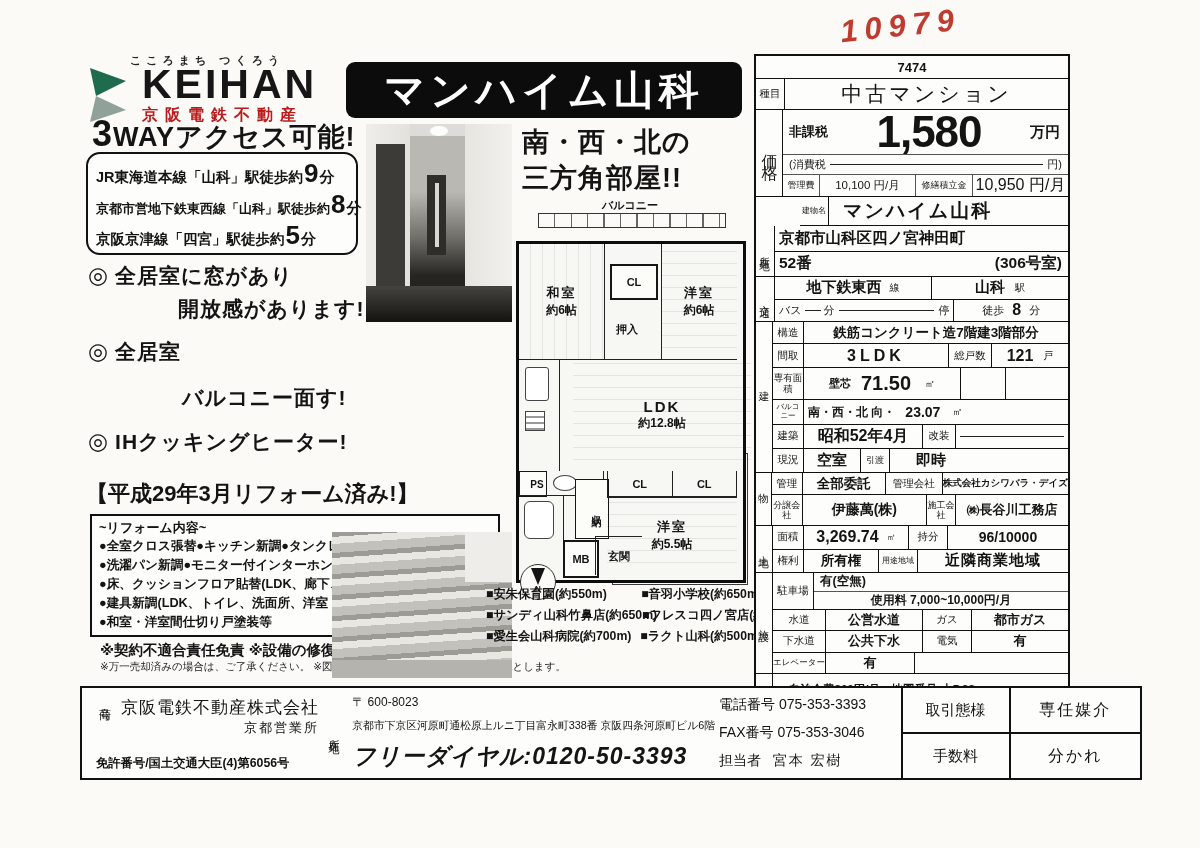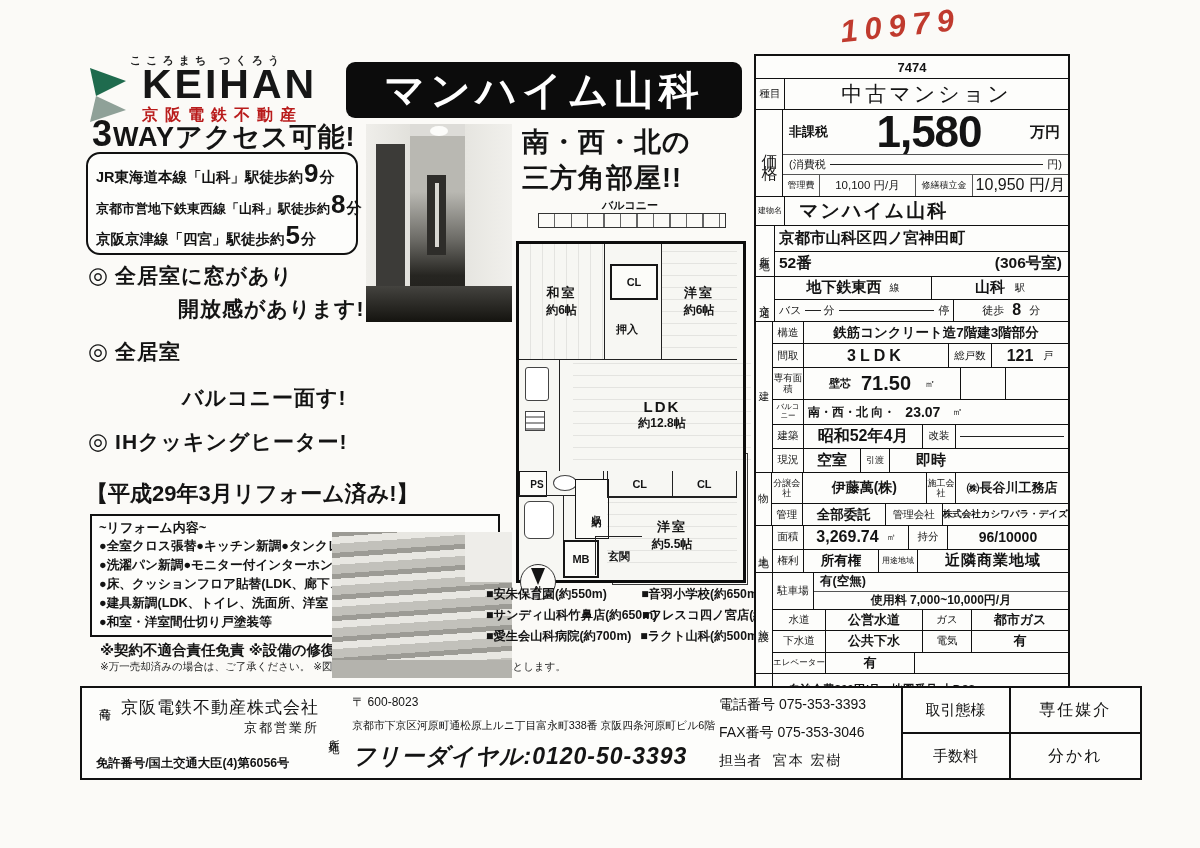--- a/index.html
+++ b/index.html
@@ -313,21 +313,21 @@
         </div>
         <div class="flex grow">
           <div class="c" style="width:36px;font-size:9px;border-right:1px solid #555;">管理費</div>
           <div class="c grow" style="font-size:11.5px;border-right:1px solid #555;">10,100 円/月</div>
           <div class="c" style="width:56px;font-size:9px;border-right:1px solid #555;">修繕積立金</div>
           <div class="c grow" style="font-size:16px;">10,950 円/月</div>
         </div>
       </div>
     </div>
 
-    <div class="sr" style="height:28px;">
+    <div class="sr" style="height:28px;margin-left:44px;">
       <div class="c br lab-xs wrapcell" style="width:28px;font-size:8px;">建物名</div>
       <div class="c grow" style="justify-content:flex-start;padding-left:14px;font-size:19px;font-weight:bold;letter-spacing:2px;">マンハイム山科</div>
     </div>
 
     <div class="sr" style="height:50px;">
       <div class="vlab" style="width:18px;">
         <span class="vtext lab-s">所在地</span>
       </div>
       <div class="grow col">
         <div class="subrow grow" style="align-items:center;padding-left:4px;">
@@ -423,31 +423,31 @@
           <div class="c grow b" style="font-size:15px;justify-content:flex-start;padding-left:26px;">即時</div>
         </div>
       </div>
     </div>
 
     <div class="sr" style="height:52px;">
       <div class="vlab" style="width:16px;">
         <span class="lab-s">物</span>
       </div>
       <div class="grow col">
+        <div class="subrow grow">
+          <div class="c br lab-s" style="width:30px;">管理</div>
+          <div class="c br b" style="width:82px;font-size:13.5px;">全部委託</div>
+          <div class="c br lab-s" style="width:56px;">管理会社</div>
+          <div class="c grow b" style="font-size:9.5px;">株式会社カシワバラ・デイズ</div>
+        </div>
         <div class="subrow" style="height:30px;">
           <div class="c br lab-xs wrapcell" style="width:30px;font-size:9px;">分譲会社</div>
           <div class="c br grow b" style="font-size:14px;">伊藤萬(株)</div>
           <div class="c br lab-xs wrapcell" style="width:28px;font-size:9px;">施工会社</div>
           <div class="c b" style="width:112px;font-size:13px;">㈱長谷川工務店</div>
-        </div>
-        <div class="subrow grow">
-          <div class="c br lab-s" style="width:30px;">管理</div>
-          <div class="c br b" style="width:82px;font-size:13.5px;">全部委託</div>
-          <div class="c br lab-s" style="width:56px;">管理会社</div>
-          <div class="c grow b" style="font-size:9.5px;">株式会社カシワバラ・デイズ</div>
         </div>
       </div>
     </div>
 
     <div class="sr" style="height:46px;">
       <div class="vlab" style="width:16px;">
         <span class="vtext lab-s">土地</span>
       </div>
       <div class="grow col">
         <div class="subrow grow">

